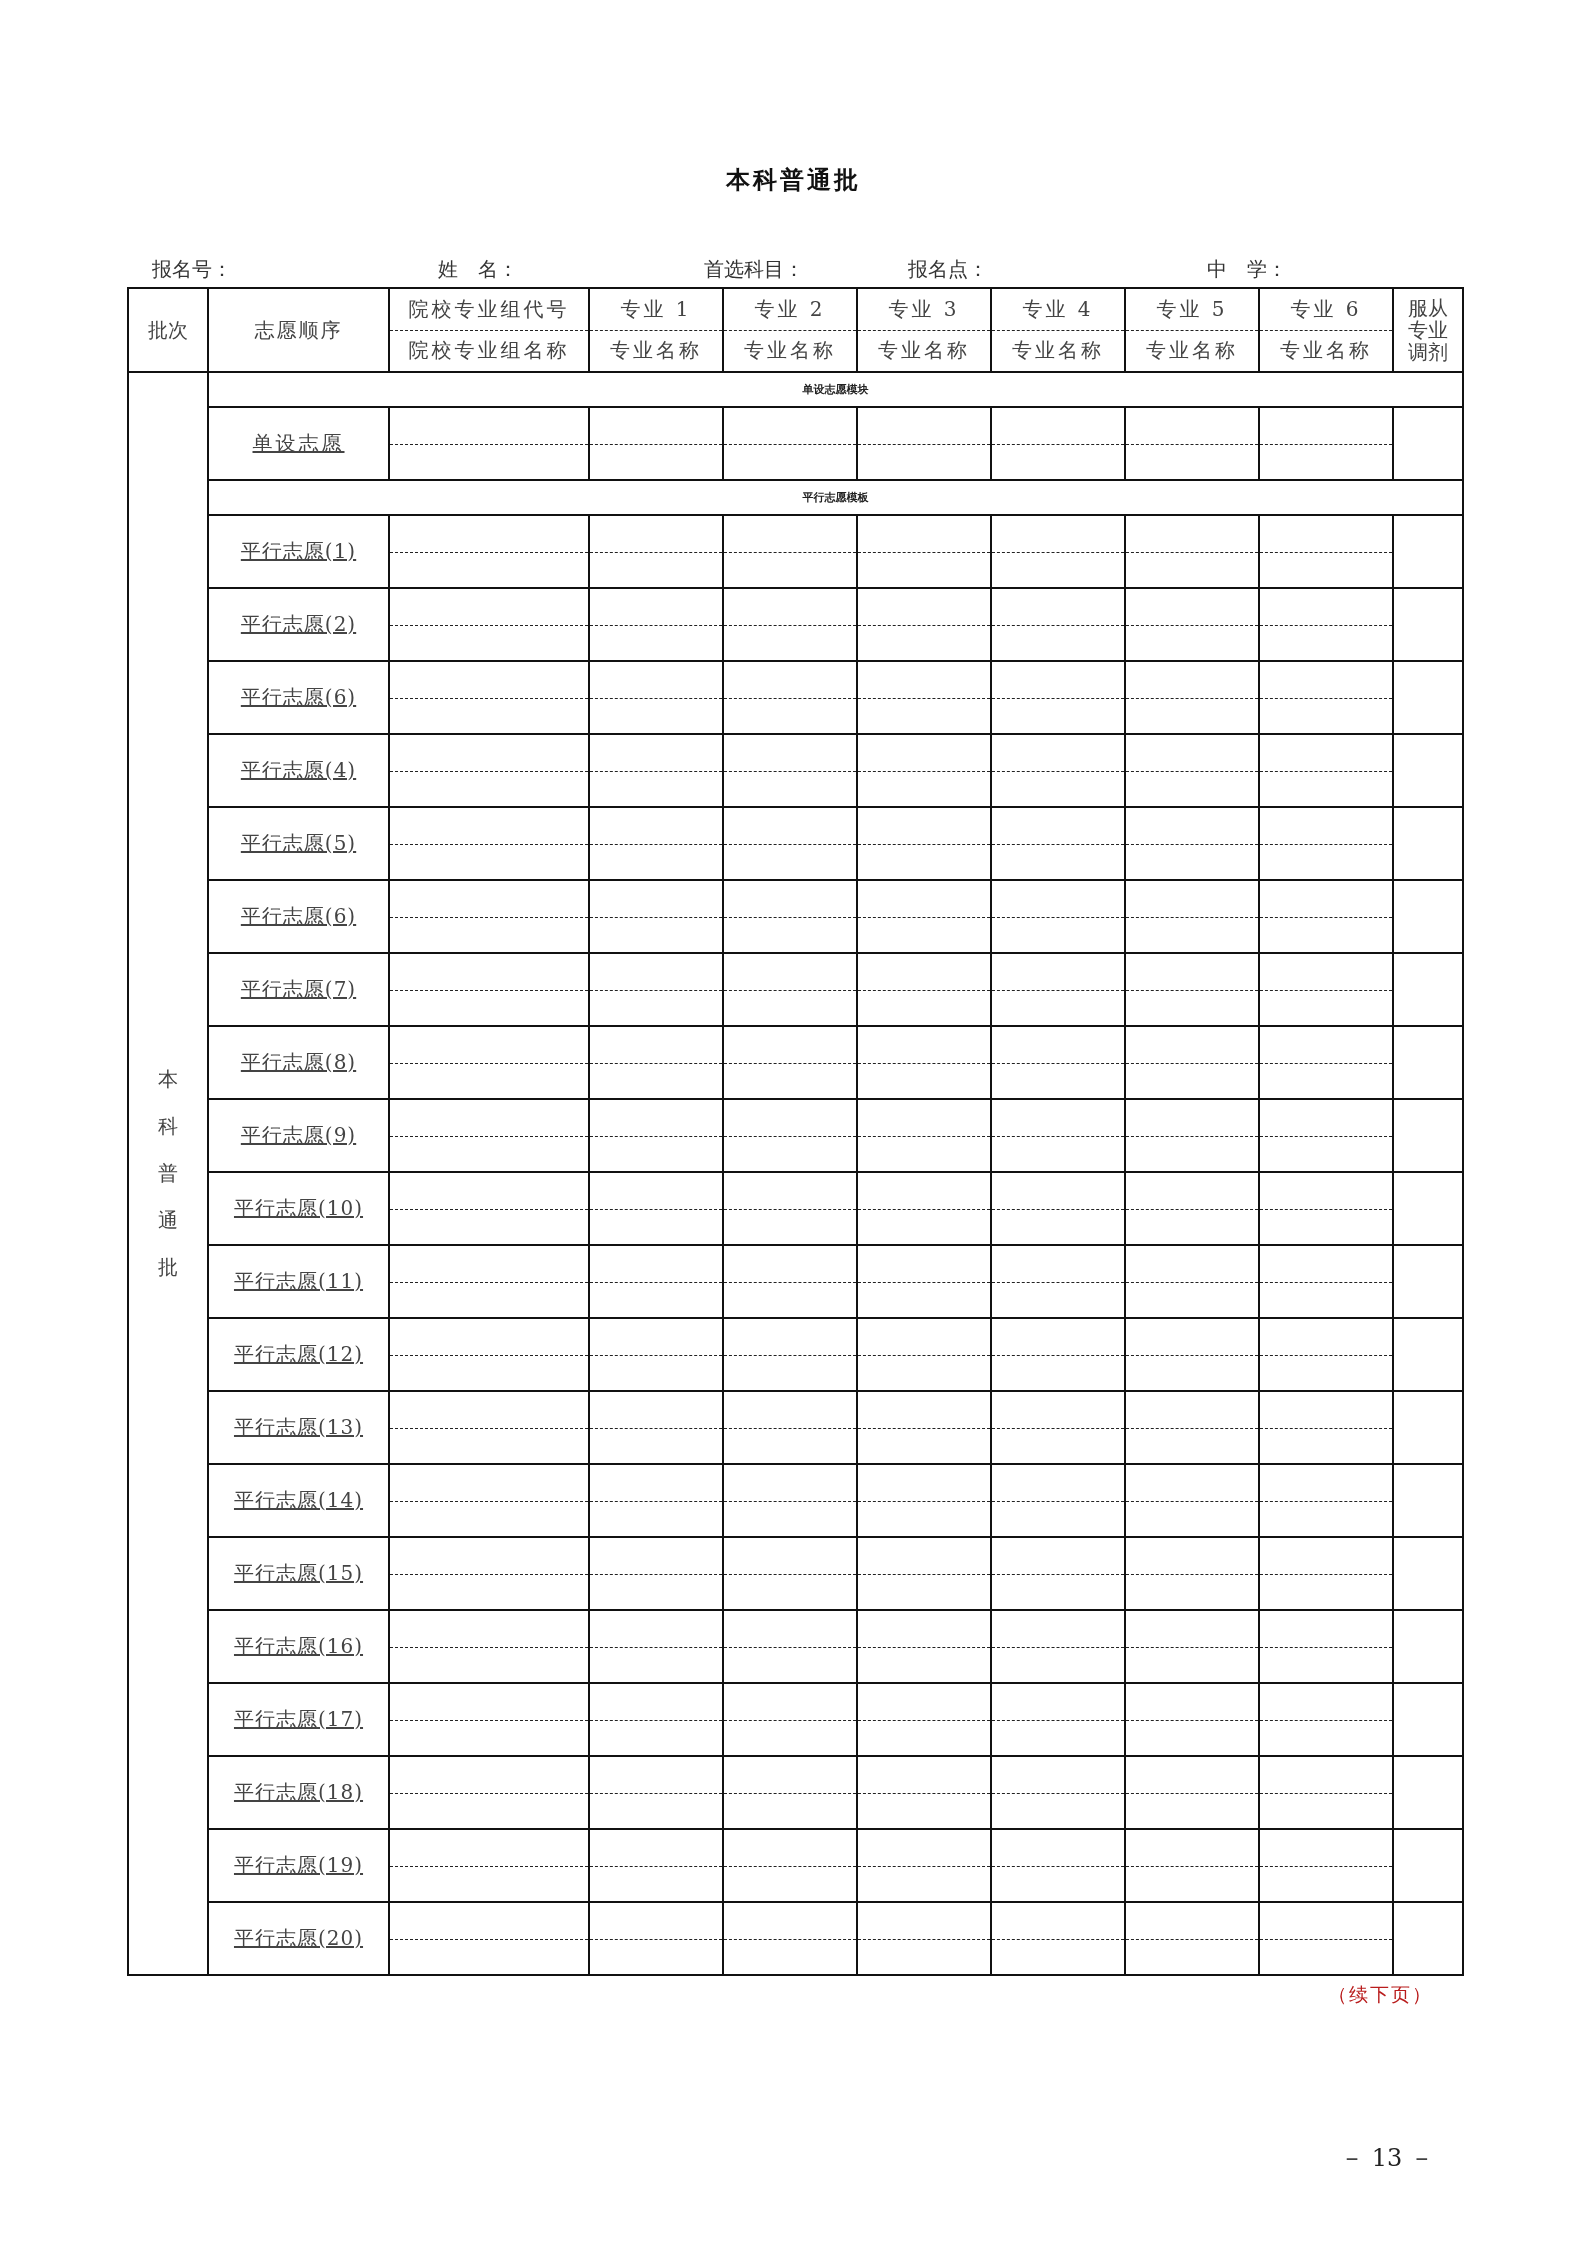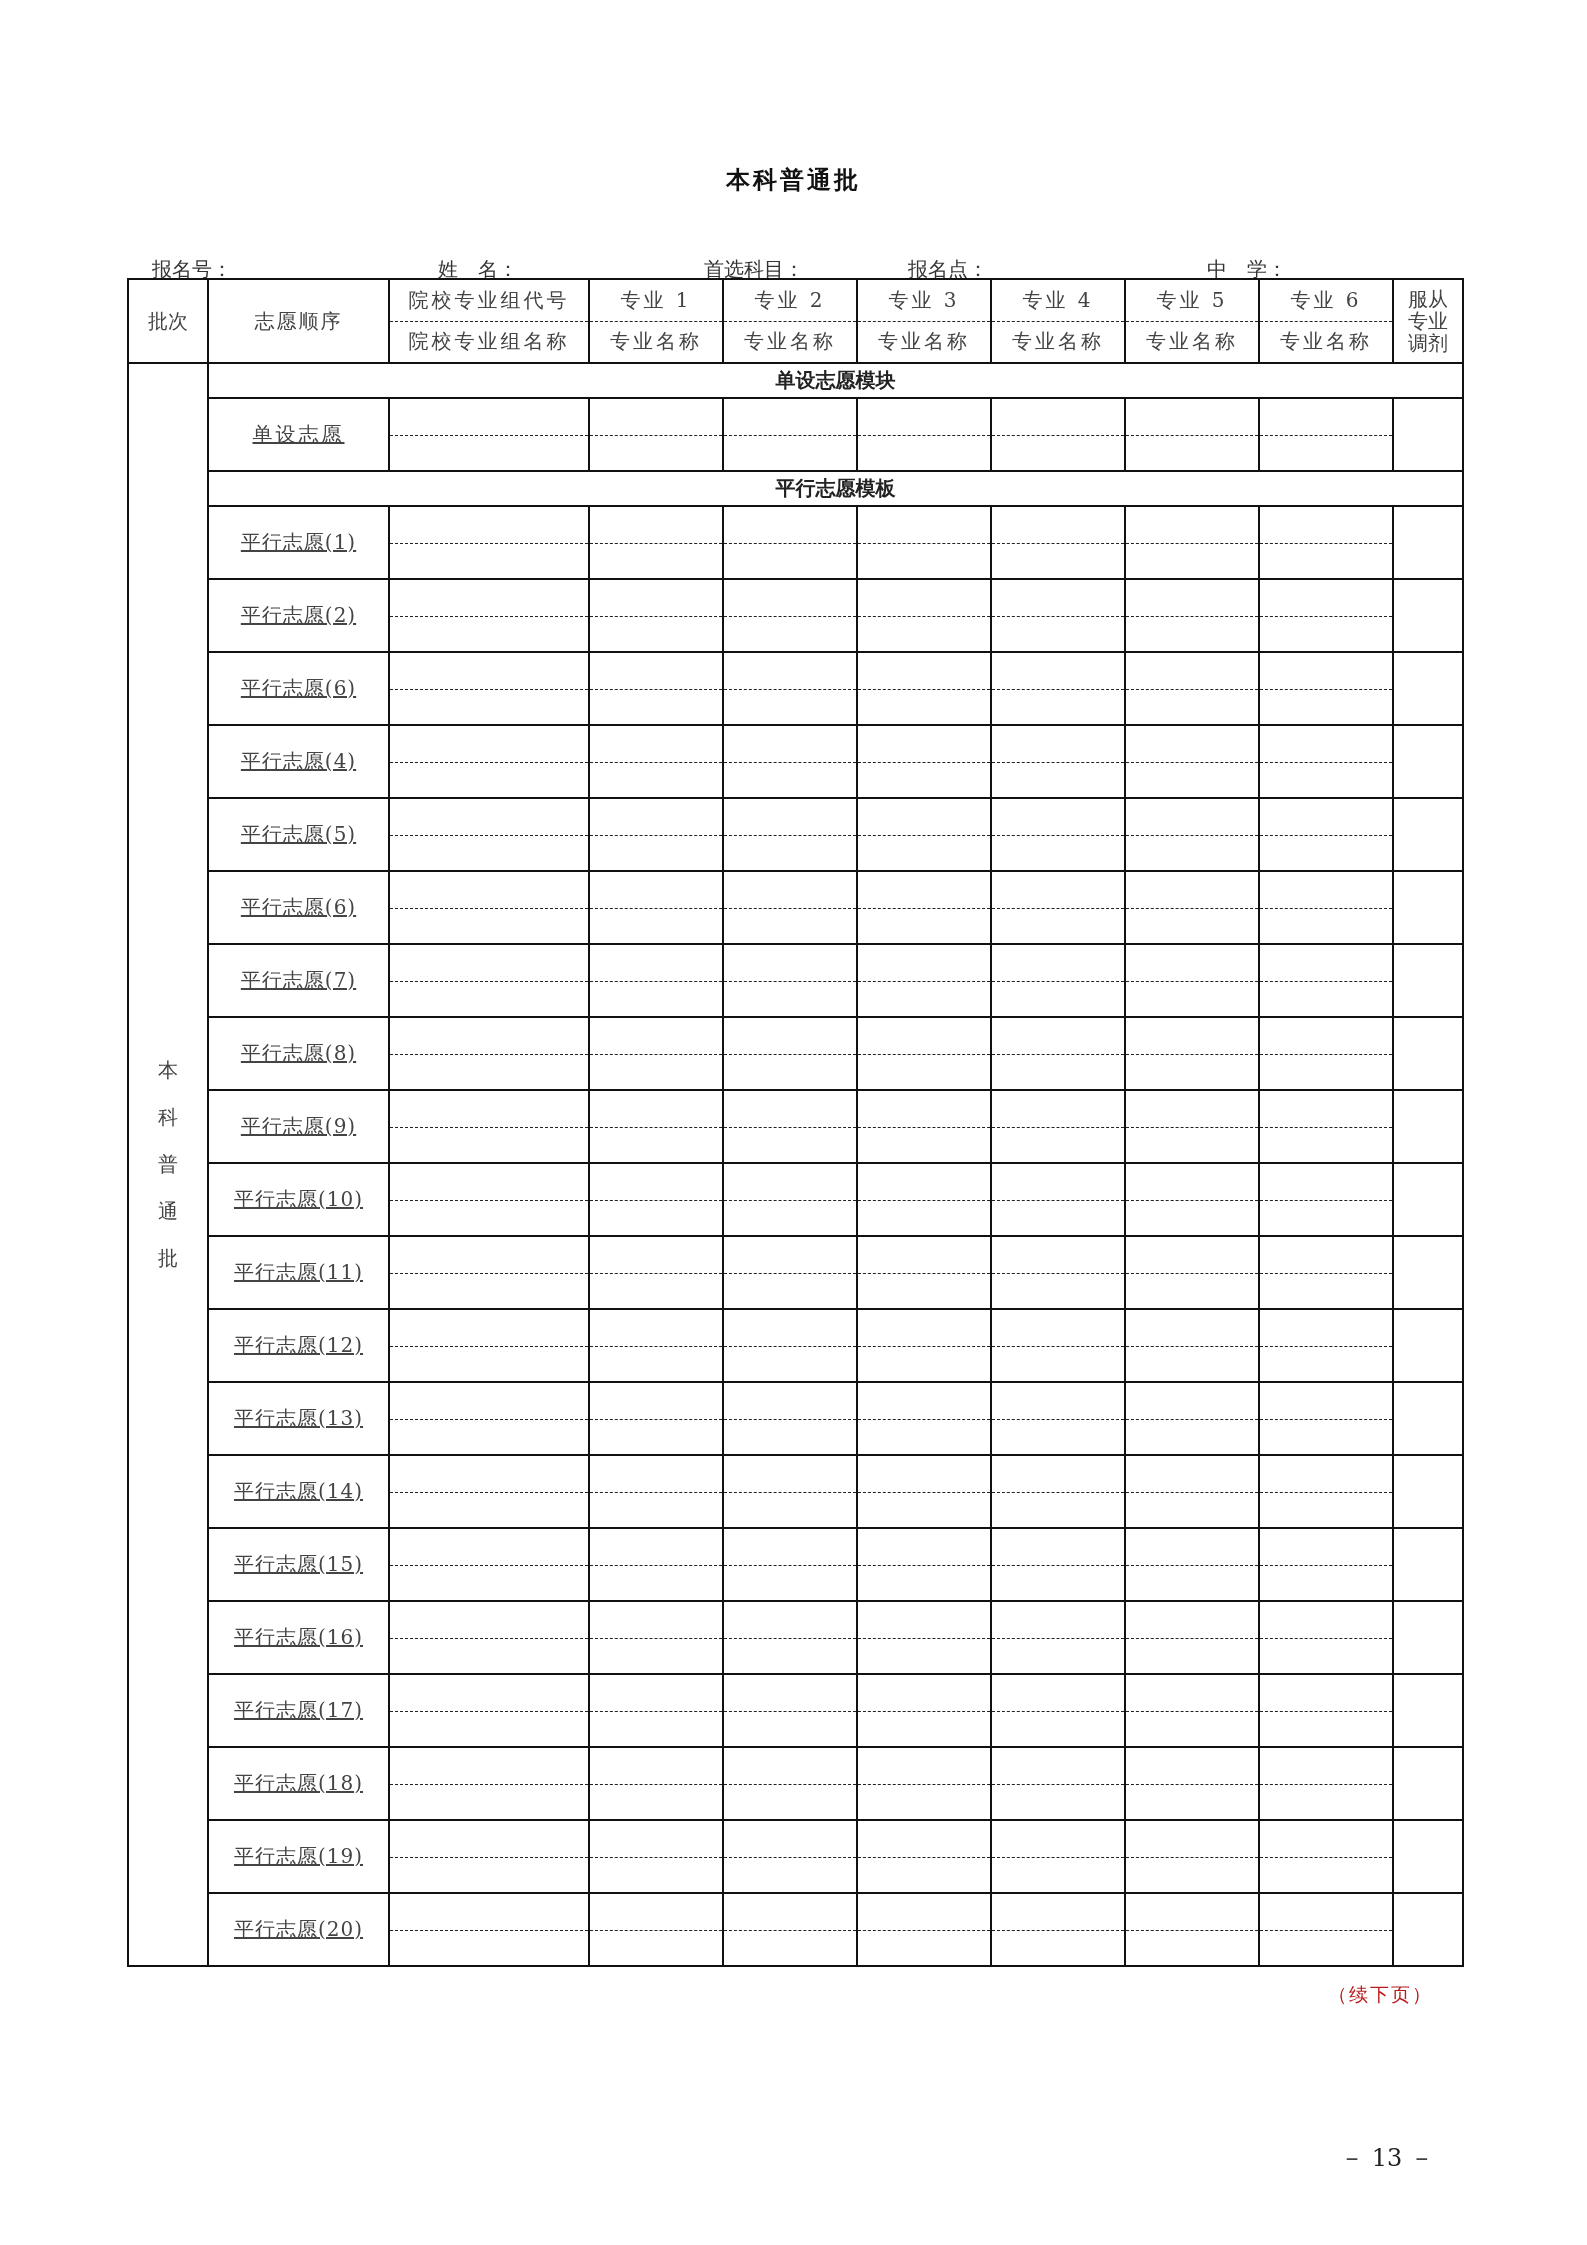--- a/index.html
+++ b/index.html
@@ -2,31 +2,31 @@
 <html><head>
 <meta charset="utf-8">
 <style>
   html, body { margin: 0; padding: 0; background: #ffffff; }
   body { width: 1587px; height: 2245px; position: relative; overflow: hidden;
          font-family: "DejaVu Serif", "Liberation Serif", serif; color: #222; }
   .title { position: absolute; left: 0; width: 1587px; top: 164px; text-align: center;
            font-family: "DejaVu Sans", "Liberation Sans", sans-serif; font-weight: bold;
            font-size: 24px; letter-spacing: 3px; color: #111; }
   .info { position: absolute; top: 256px; font-size: 20px; color: #333; white-space: pre; }
-  table.form { position: absolute; left: 127px; top: 278px; border-collapse: collapse;
+  table.form { position: absolute; left: 127px; top: 287px; border-collapse: collapse;
                table-layout: fixed; }
   table.form td { border: 2px solid #111; padding: 0; text-align: center; vertical-align: middle;
                   font-size: 20px; color: #444; }
   .hdr-cell { height: 82px; }
   .split { display: flex; flex-direction: column; height: 100%; border-radius: 31px; }
   .split .top, .split .bot { flex: 1; display: flex; align-items: center; justify-content: center;
                              letter-spacing: 3px; }
   .split .top { border-bottom: 1.5px dashed #222; }
   .section td.sec { height: 33px; font-family: "DejaVu Sans", "Liberation Sans", sans-serif;
-                    font-weight: bold; font-size: 20px; color: #222; }
+                    font-weight: bold; font-size: 11px; color: #222; }
   .row-cell { height: 71px; position: relative; }
   .row-cell.dash::after { content: ""; position: absolute; left: 0; right: 0; top: 50%;
                           border-top: 1.5px dashed #222; }
   .order { letter-spacing: 1px; font-size: 19px; text-decoration: underline; }
   .batch-vert { font-size: 26px; line-height: 47px; color: #333; padding-top: 0; }
   .batch-vert span { display: block; }
   .adj { font-size: 17px; line-height: 22px; color: #444; }
   .cont { position: absolute; left: 1328px; top: 1982px; font-size: 19px; color: #b91c1c; letter-spacing: 2px; }
   .pagenum { position: absolute; left: 1340px; top: 2142px; font-size: 24px; color: #222; white-space: pre; }
 </style>

